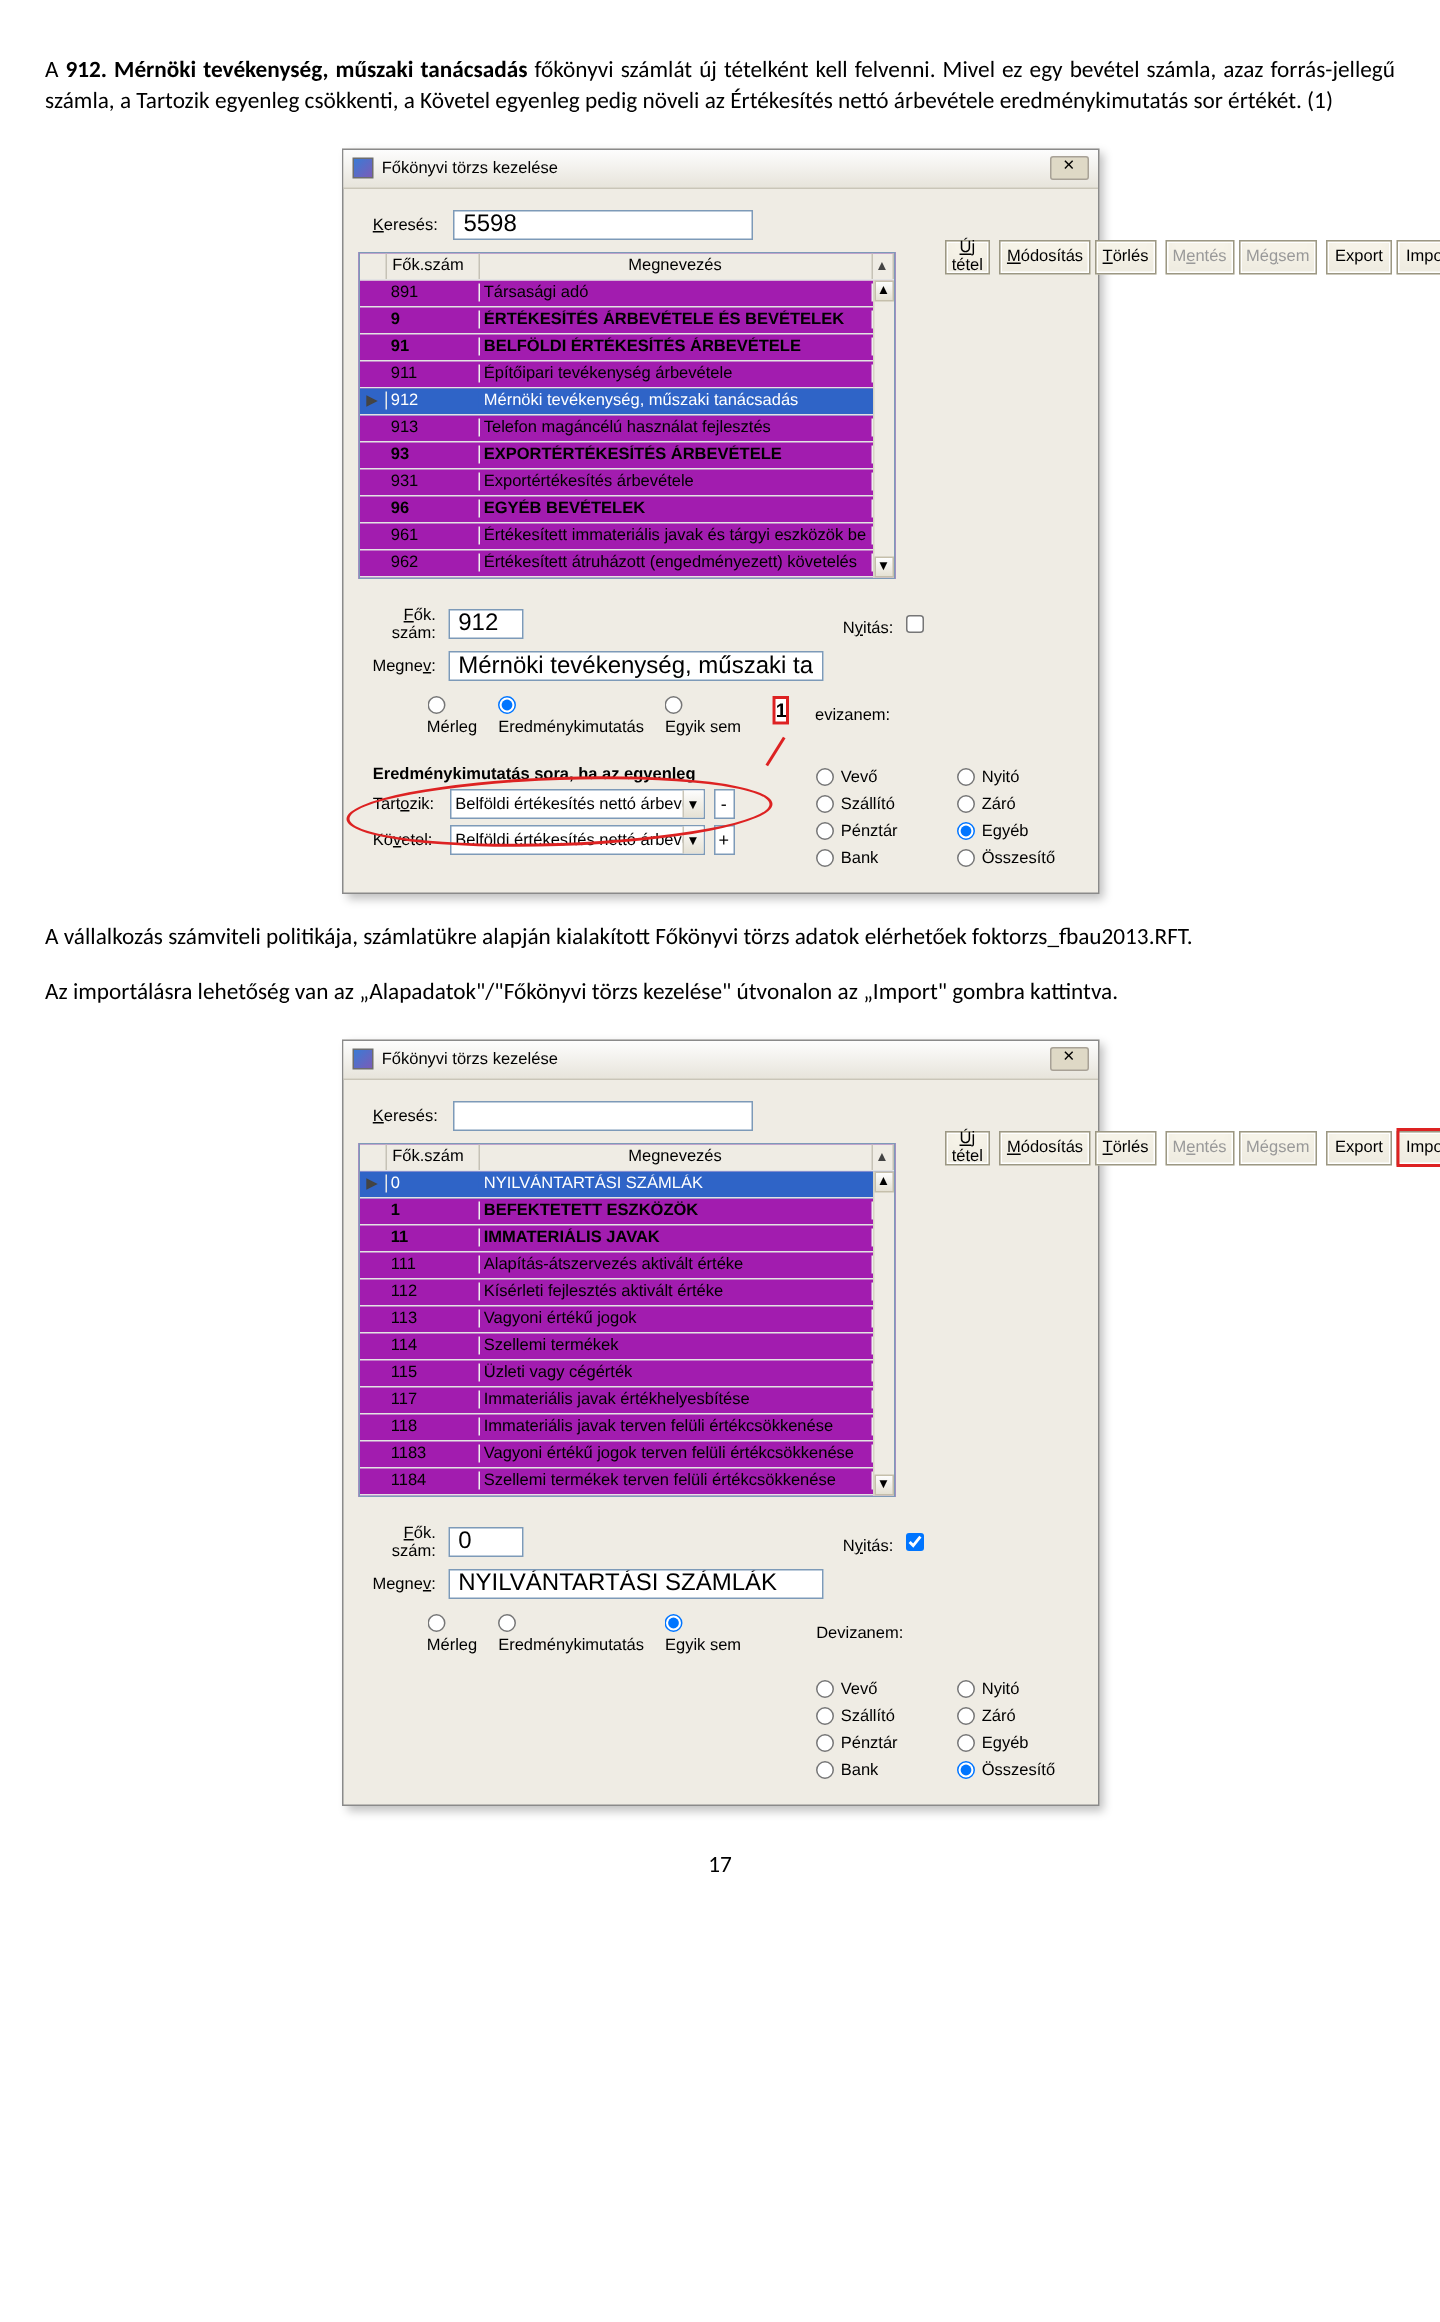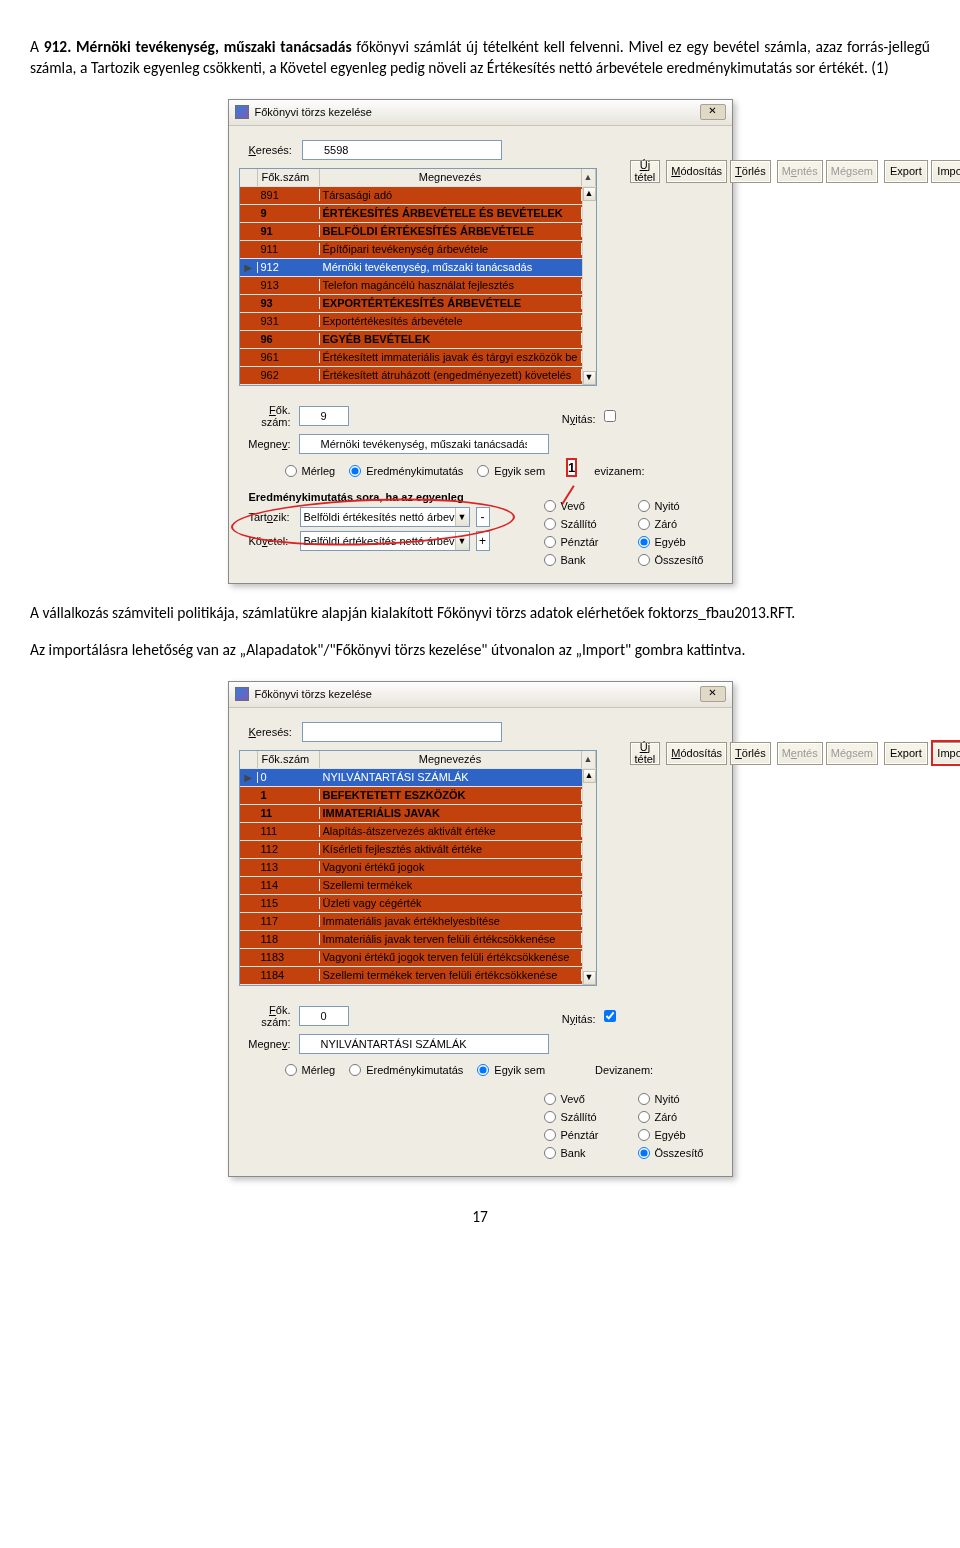--- a/index.html
+++ b/index.html
@@ -62,22 +62,22 @@
       align-items: center;
       padding: 14px 10px 8px;
       gap: 6px;
     }
     .label { margin-right: 4px; }
     .label u { text-decoration: underline; }
     .textbox {
       height: 20px;
       border: 1px solid #7d9ab8;
       background: #fff;
-      font-size: 11px;
-      padding: 2px 21px;
+      font-size: 16px;
+      padding: 2px 6px;
     }
     .sidebtns {
       position: absolute;
       right: 10px;
       top: 34px;
       width: 92px;
       display: flex;
       flex-direction: row;
       gap: 3px;
     }
@@ -102,21 +102,21 @@
     .btn-pair { display: flex; gap: 3px; }
     .btn-pair .button { flex: 1; min-width: 44px; }
     .print-row{ display:flex; align-items:center; gap:8px; }
     .print-icon{
       width:18px;height:14px;border:1px solid #7c7c7c;
       background: linear-gradient(#fff,#ddd);
     }
     
     .grid-wrap {
       width: 358px;
-      background: #c2410c;
+      background: #a21caf;
       border: 1px solid #7d9ab8;
     }
     .grid-head, .grid-row {
       display: grid;
       grid-template-columns: 18px 62px auto 14px;
       border-bottom: 1px solid #e3e3e3;
       height: 18px;
       align-items: center;
     }
     .grid-head { background: #efece4; font-weight: 400; }
@@ -149,21 +149,21 @@
       display: flex;
       flex-direction: column;
       font-size: 11px;
     }
     .form-line{ display:flex; align-items:center; margin-bottom:6px; gap:2px;}
     .form-line .label{ width:52px; text-align:right; margin-right:6px;}
     .nyitas{ margin-left:auto; display:flex; align-items:flex-end; gap:4px;}
     input[type=checkbox]{ width:12px; height:12px; }
     input[type=radio]{ width:12px; height:12px; margin:0 2px 0 0;}
     .radio-row{ display:flex; align-items:center; gap:14px; padding:4px 0 0 46px; }
-    .radio-row .rad{ display:flex; align-items:flex-start; gap:3px;}
+    .radio-row .rad{ display:flex; align-items:flex-start; gap:3px;flex-direction:column;}
     .dnem-box{
       font-size:13px; border:2px solid #d22; background:#fff;
       width:24px;height:22px; text-align:center; font-weight:700;
       margin:0 3px; position:relative; top:-4px;
     }
     .dnem-marker{
       position:absolute; width:22px; transform: rotate(-58deg);
       border-top:2px solid #d22; margin-left:-6px; margin-top:30px;
     }
     .erk-title{ font-weight:700; padding:12px 0 4px 10px;}
@@ -362,21 +362,21 @@
             <input type="radio" name="d1tp" style="">
             <span>Egyik sem</span>
           </span>
         <span style="margin-left:4px; position:relative">
           <span class="dnem-marker"></span>
           <span class="dnem-box">1</span>
         </span>
         <span>evizanem:</span>
       </div>
 
-      <div style="display:flex; position:relative;">
+      <div style="display:flex; position:relative;align-items:center;">
         <div style="flex:1">
           <div class="erk-title">Eredménykimutatás sora, ha az egyenleg</div>
           <div style="position:relative">
             <div class="ring" style="left:-8px; top:-8px;"></div>
             <div class="erk-row">
               <span style="width:45px">Tart<u>o</u>zik:</span>
               <div class="drop" style="width:170px">
                 <span class="d-text">Belföldi értékesítés nettó árbevétele</span>
                 <span class="d-ar">▼</span>
               </div>

